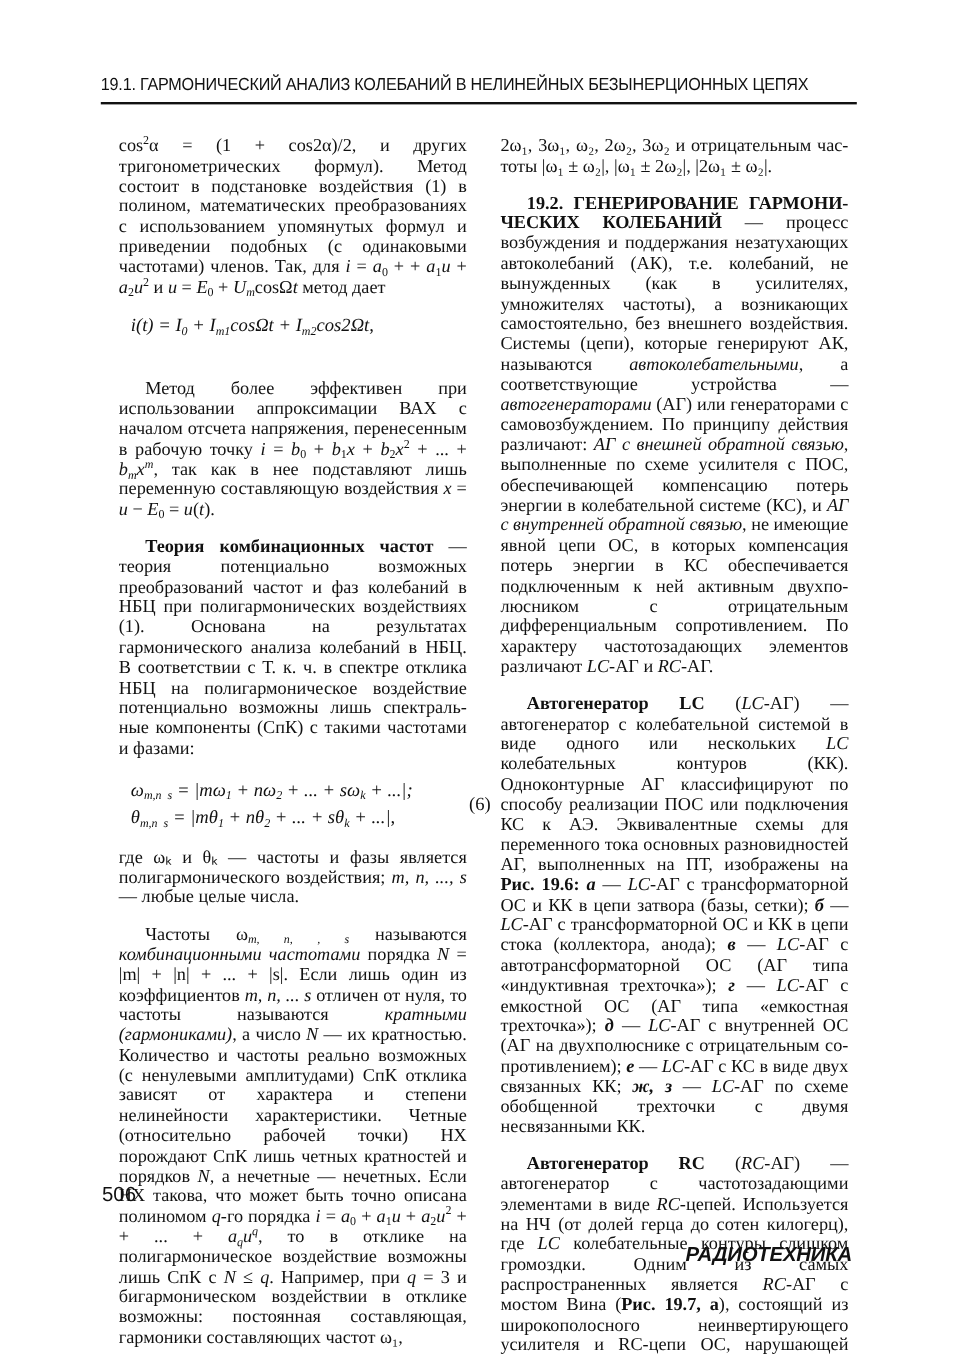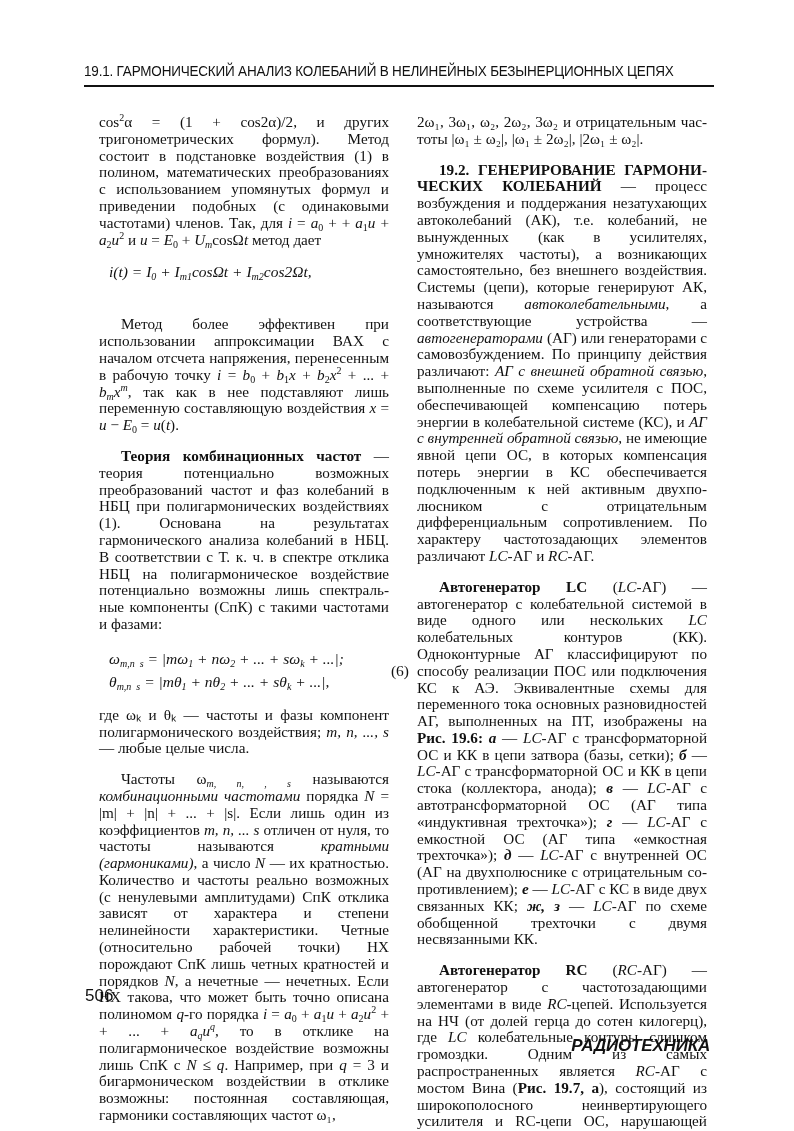--- a/index.html
+++ b/index.html
@@ -50,21 +50,21 @@
   <p class="ind"><span>Метод более эффективен при использова­нии аппроксимации ВАХ с началом отсчета на­пряжения, перенесенным в рабочую точку </span><i>i</i> = <i>b</i><sub>0</sub> + <i>b</i><sub>1</sub><i>x</i> + <i>b</i><sub>2</sub><i>x</i><sup>2</sup> + ... + <i>b</i><sub><i>m</i></sub><i>x</i><sup><i>m</i></sup><span>, так как в нее под­ставляют лишь переменную составляющую воздействия </span><i>x</i> = <i>u</i> − <i>E</i><sub>0</sub> = <i>u</i>(<i>t</i>).</p>
 
   <p class="ind"><b>Теория комбинационных частот</b><span> — тео­рия потенциально возможных преобразований частот и фаз колебаний в НБЦ при полигармо­нических воздействиях (1). Основана на ре­зультатах гармонического анализа колебаний в НБЦ. В соответствии с Т. к. ч. в спектре от­клика НБЦ на полигармоническое воздейст­вие потенциально возможны лишь спектраль­ные компоненты (СпК) с такими частотами и фазами:</span></p>
 
   <div class="eqblock">
     <div>ω<sub><i>m,n &nbsp;s</i></sub> = |<i>m</i>ω<sub>1</sub> + <i>n</i>ω<sub>2</sub> + ... + <i>s</i>ω<sub><i>k</i></sub> + ...|;</div>
     <div>θ<sub><i>m,n &nbsp;s</i></sub> = |<i>m</i>θ<sub>1</sub> + <i>n</i>θ<sub>2</sub> + ... + <i>s</i>θ<sub><i>k</i></sub> + ...|,</div>
     <span class="eqnum">(6)</span>
   </div>
 
-  <p><span>где ωₖ и θₖ — частоты и фазы компонент поли­гармонического воздействия; </span><i>m, n, ..., s</i><span> — лю­бые целые числа.</span></p>
+  <p><span>где ωₖ и θₖ — частоты и фазы является поли­гармонического воздействия; </span><i>m, n, ..., s</i><span> — лю­бые целые числа.</span></p>
 
   <p class="ind"><span>Частоты ω</span><sub><i>m, n, , s</i></sub><span> называются </span><i>комбинацион­ными частотами</i><span> порядка </span><i>N</i><span> = |m| + |n| + ... + |s|. Если лишь один из коэффициентов </span><i>m, n, ... s</i><span> от­личен от нуля, то частоты называются </span><i>кратны­ми (гармониками)</i><span>, а число </span><i>N</i><span> — их кратностью. Количество и частоты реально возможных (с ненулевыми амплитудами) СпК отклика зави­сят от характера и степени нелинейности ха­рактеристики. Четные (относительно рабочей точки) НХ порождают СпК лишь четных крат­ностей и порядков </span><i>N</i><span>, а нечетные — нечетных. Если НХ такова, что может быть точно описа­на полиномом </span><i>q</i><span>-го порядка </span><i>i</i> = <i>a</i><sub>0</sub> + <i>a</i><sub>1</sub><i>u</i> + <i>a</i><sub>2</sub><i>u</i><sup>2</sup> + + ... + <i>a</i><sub><i>q</i></sub><i>u</i><sup><i>q</i></sup><span>, то в отклике на полигармоническое воздействие возможны лишь СпК с </span><i>N</i> ≤ <i>q</i><span>. На­пример, при </span><i>q</i><span> = 3 и бигармоническом воздейст­вии в отклике возможны: постоянная составля­ющая, гармоники составляющих частот ω₁,</span></p>
 </div>
 
 <div class="col right">
   <p>2ω₁, 3ω₁, ω₂, 2ω₂, 3ω₂ и отрицательным час­тоты |ω₁ ± ω₂|, |ω₁ ± 2ω₂|, |2ω₁ ± ω₂|.</p>
 
   <p class="ind"><b>19.2. ГЕНЕРИРОВАНИЕ ГАРМОНИ­ЧЕСКИХ КОЛЕБАНИЙ</b><span> — процесс возбуж­дения и поддержания незатухающих автоколе­баний (АК), т.е. колебаний, не вынужденных (как в усилителях, умножителях частоты), а возникающих самостоятельно, без внешнего воздействия. Системы (цепи), которые генери­руют АК, называются </span><i>автоколебательными</i><span>, а соответствующие устройства — </span><i>автогенера­торами</i><span> (АГ) или генераторами с самовозбуж­дением. По принципу действия различают: </span><i>АГ с внешней обратной связью</i><span>, выполненные по схеме усилителя с ПОС, обеспечивающей ком­пенсацию потерь энергии в колебательной си­стеме (КС), и </span><i>АГ с внутренней обратной свя­зью</i><span>, не имеющие явной цепи ОС, в которых компенсация потерь энергии в КС обеспечива­ется подключенным к ней активным двухпо­люсником с отрицательным дифференциаль­ным сопротивлением. По характеру частотоза­дающих элементов различают </span><i>LC</i><span>-АГ и </span><i>RC</i><span>-АГ.</span></p>
 
   <p class="ind"><b>Автогенератор LC</b><span> (</span><i>LC</i><span>-АГ) — автогенера­тор с колебательной системой в виде одного или нескольких </span><i>LC</i><span> колебательных контуров (КК). Одноконтурные АГ классифицируют по способу реализации ПОС или подключения КС к АЭ. Эквивалентные схемы для перемен­ного тока основных разновидностей АГ, вы­полненных на ПТ, изображены на </span><b>Рис. 19.6:</b>

